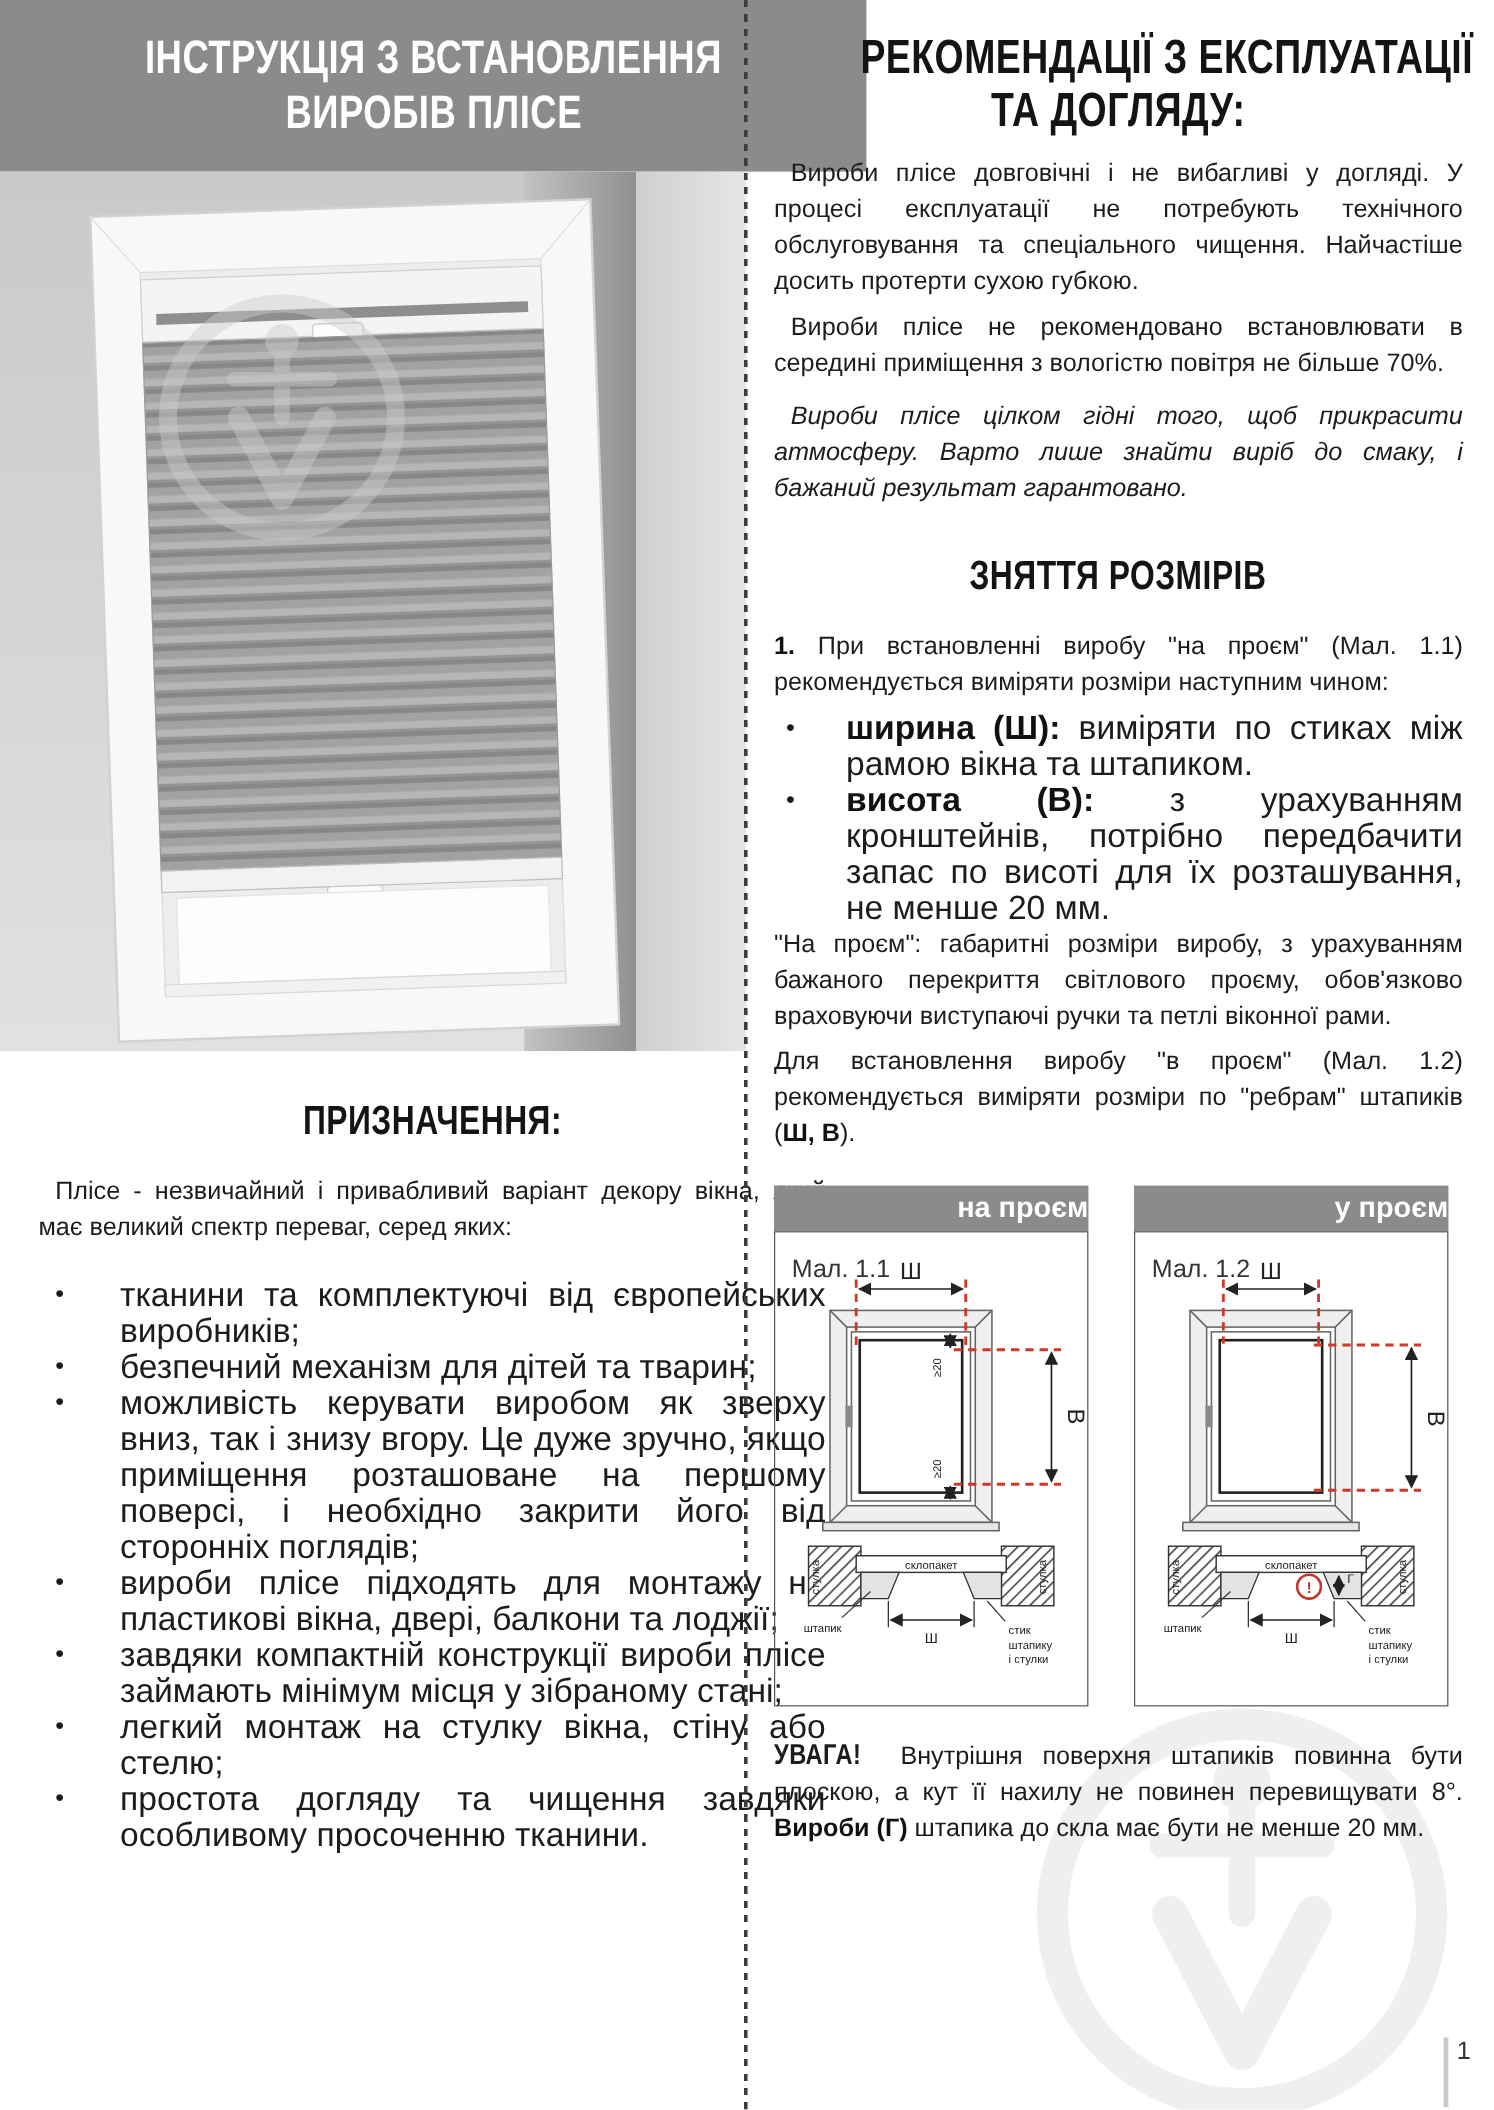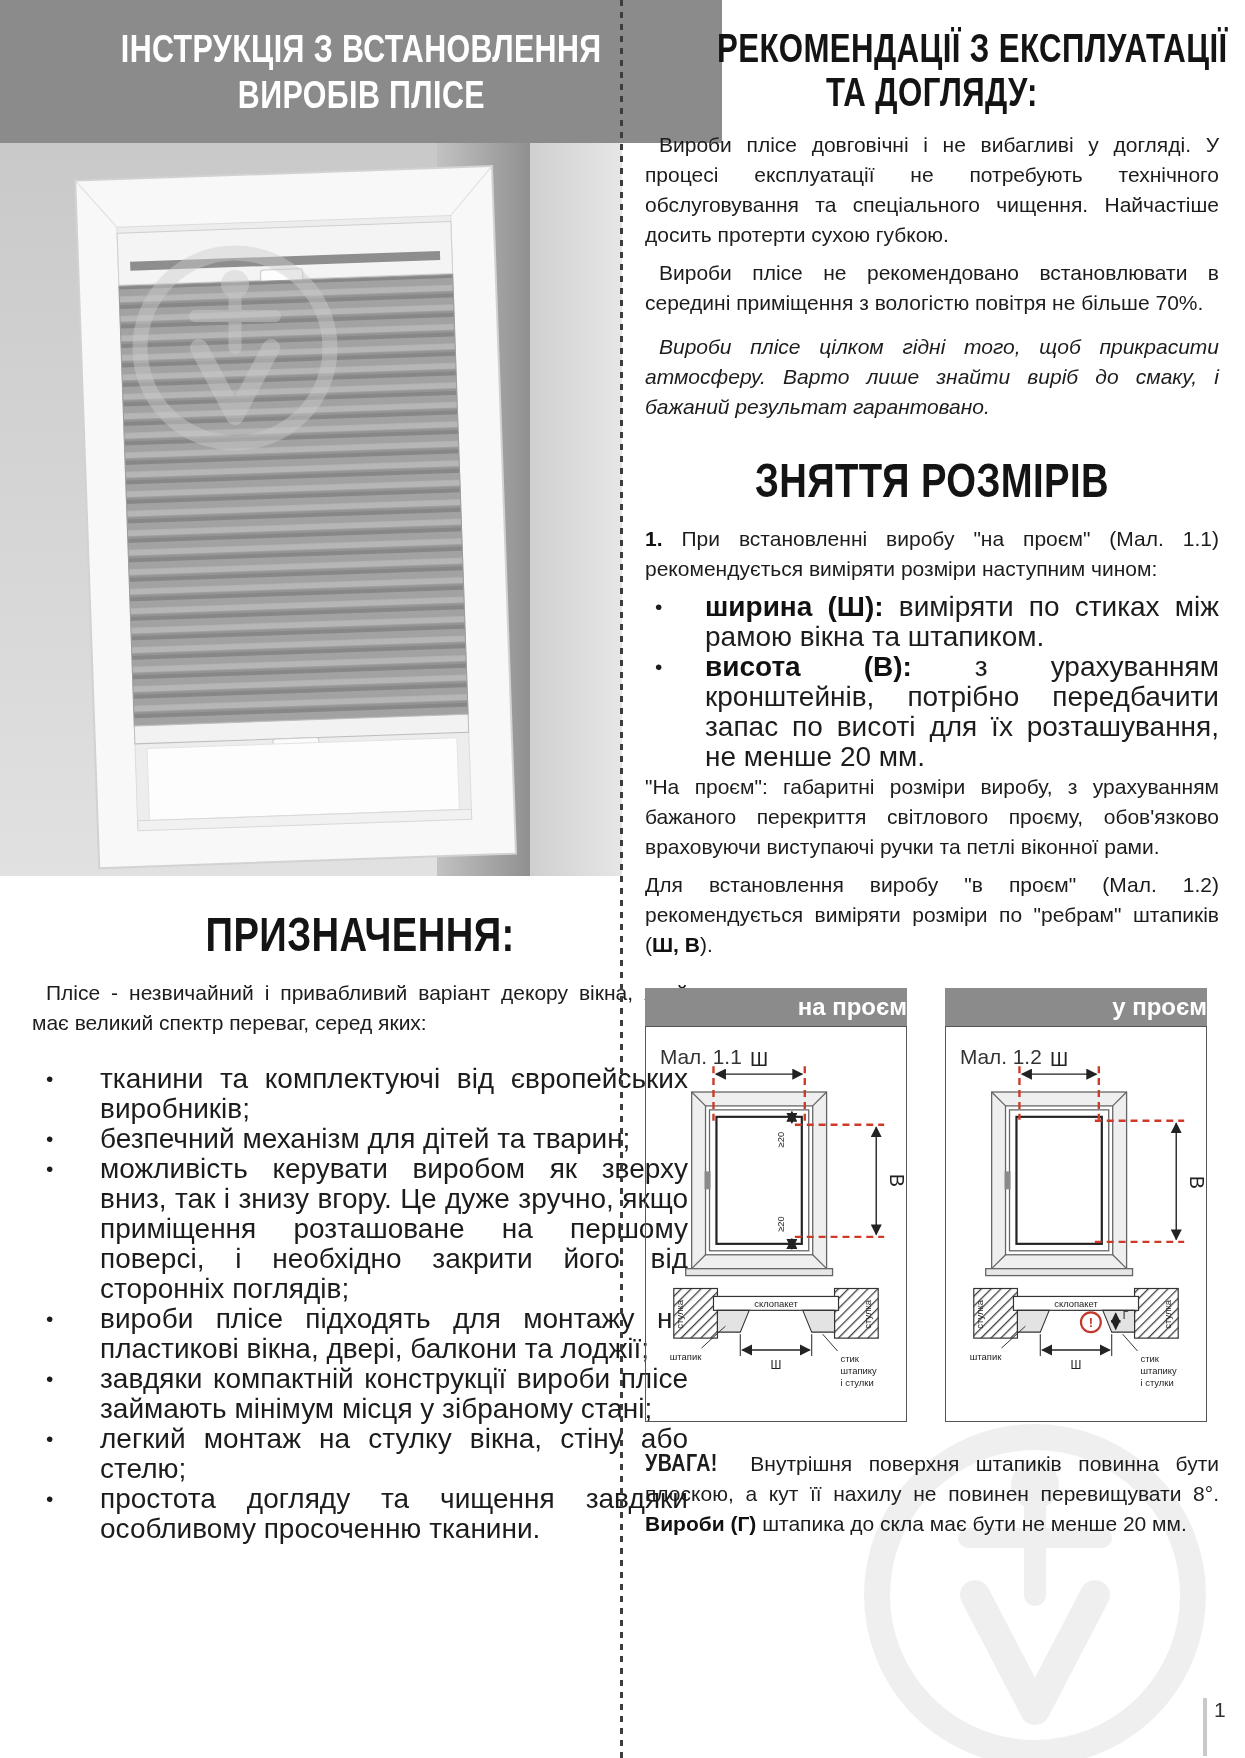--- a/index.html
+++ b/index.html
@@ -19,21 +19,21 @@
     background-image:repeating-linear-gradient(to bottom,#3d3d3d 0 6px,transparent 6px 12px);}
   .right-col{position:absolute;left:623px;top:0;width:622px;z-index:1;
     padding:0 26px 0 22px;box-sizing:border-box;}
 
   
   .cond{display:inline-block;transform:scaleX(.78);transform-origin:50% 50%;
     font-weight:700;letter-spacing:.5px;white-space:nowrap;}
   .header-block{height:143px;background:#8b8b8b;display:flex;flex-direction:column;
     justify-content:center;}
   .header-line{text-align:center;color:#ffffff;font-size:39px;line-height:46px;font-weight:700;}
-  .sec-head{margin:34px 0 20px 0;text-align:center;font-size:49px;line-height:48px;color:#141414;}
+  .sec-head{margin:34px 0 20px 0;text-align:center;font-size:34px;line-height:48px;color:#141414;}
   .h1-line{text-align:center;font-size:40px;line-height:44px;color:#141414;font-weight:700;}
   .h1-wrap{margin-top:26px;margin-bottom:16px;}
 
   
   .body-text{font-size:21px;line-height:30px;text-align:justify;margin:0 0 8px 0;}
   .ind{text-indent:14px;}
   .ital{font-style:italic;margin-top:14px;}
   .photo{width:622px;height:733px;display:block;}
   .purpose{padding:0 34px 0 32px;}
   ul.blist{list-style:none;margin:26px 0 0 0;padding:0;}

